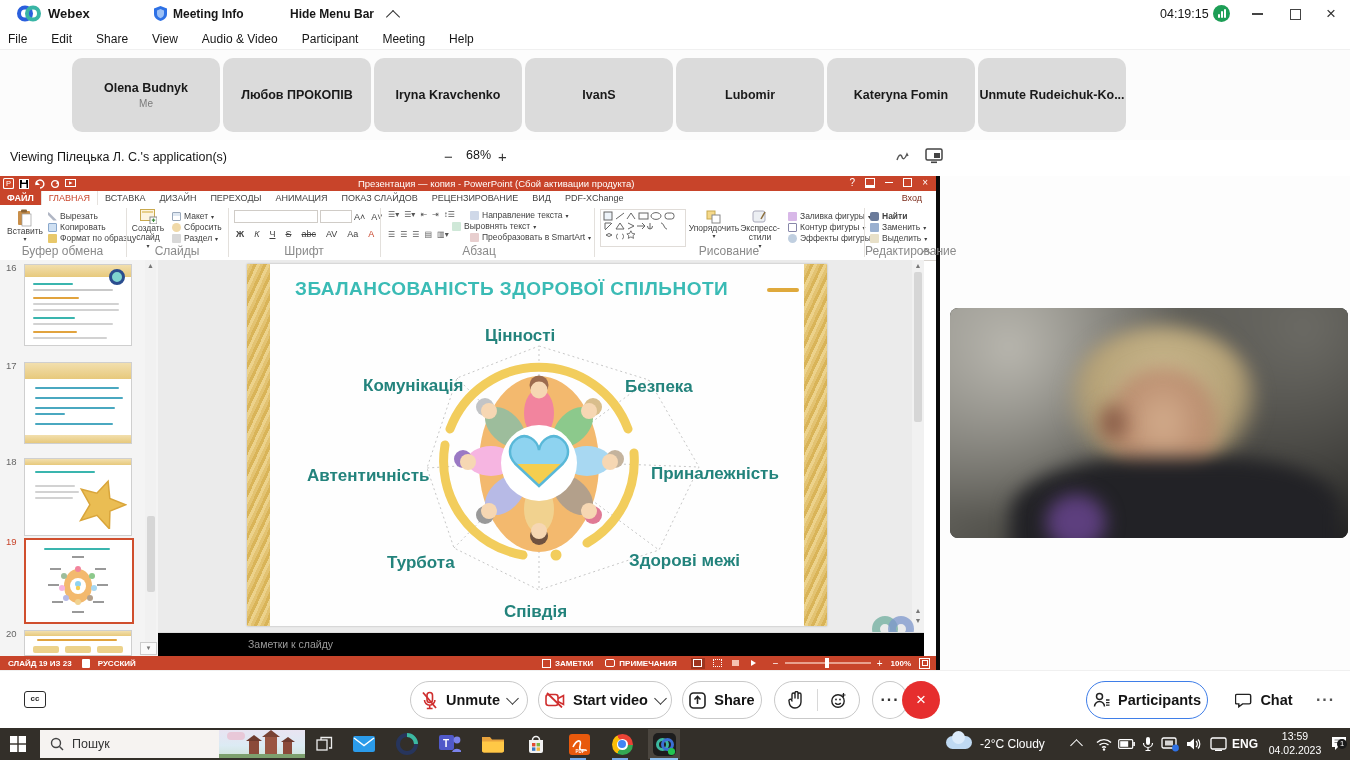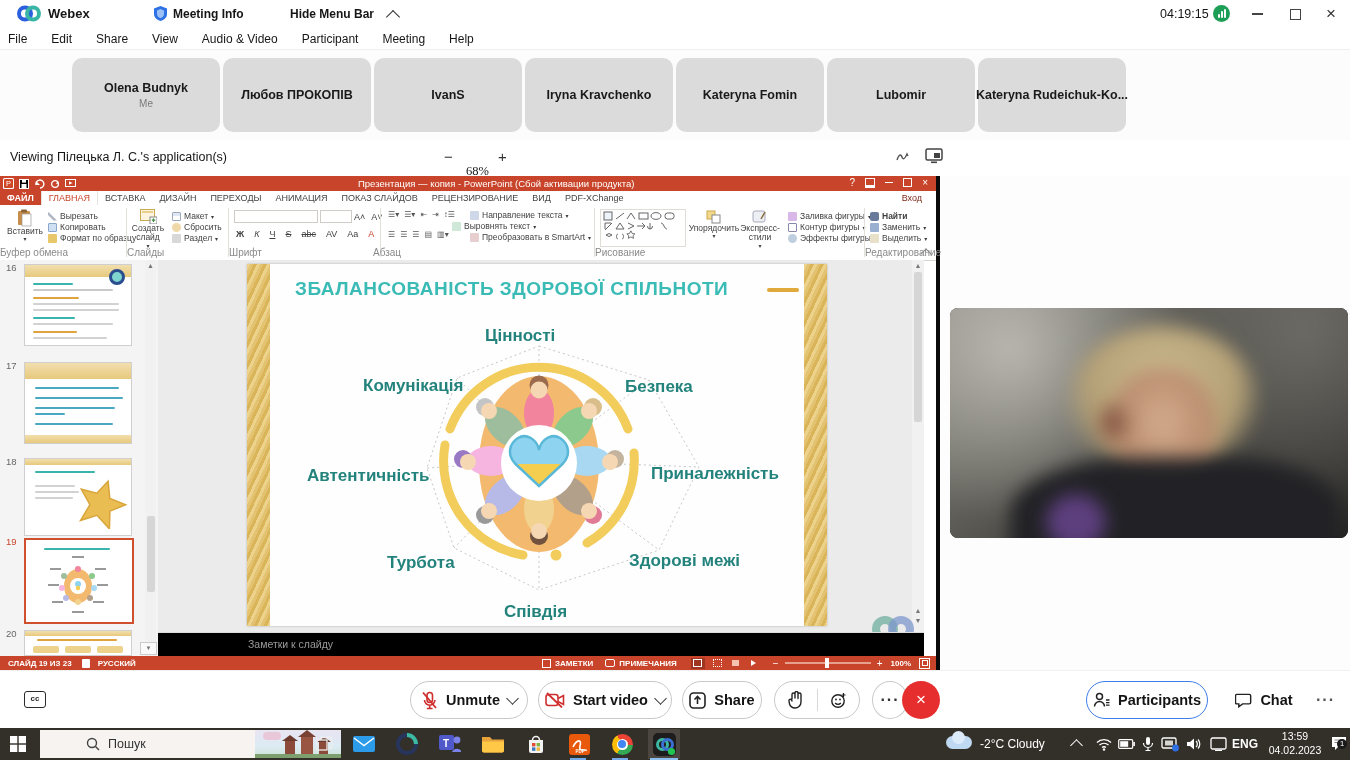--- a/index.html
+++ b/index.html
@@ -35,21 +35,21 @@
   .ppt-title{left:0;top:0;width:936px;height:15px;background:#c8442a;}
   .ppt-title-text{font-size:9.5px;color:#fff;white-space:nowrap;}
   .qat{display:flex;gap:5px;align-items:center;padding-left:3px;height:15px;}
   .ppt-winctl{color:#fff;font-size:10px;display:flex;gap:10px;align-items:center;}
   .tabs{left:0;top:15px;width:936px;height:14px;background:#fff;border-bottom:1px solid #e6e2de;display:flex;align-items:stretch;}
   .tab{font-size:9px;color:#444;padding:0 7px;display:flex;align-items:center;}
   .tab.file{background:#c8442a;color:#fff;font-weight:bold;}
   .tab.active{color:#c8442a;border-left:1px solid #e6e2de;border-right:1px solid #e6e2de;background:#fff;}
   .signin{font-size:9px;color:#7a2a1a;margin-left:auto;padding-right:14px;display:flex;align-items:center;}
   .ribbon{left:0;top:29px;width:936px;height:55px;background:#fff;border-bottom:1px solid #d9d4cf;}
-  .rgroup-label{position:absolute;bottom:2px;width:100%;text-align:left;font-size:10px;color:#8a8a8a;}
+  .rgroup-label{position:absolute;bottom:2px;width:100%;text-align:center;font-size:12px;color:#8a8a8a;}
   .rsep{position:absolute;top:3px;bottom:3px;width:1px;background:#e3e0dc;}
   .rsmall{display:flex;align-items:center;gap:3px;font-size:8.5px;color:#3f3f3f;white-space:nowrap;}
   .ricon{width:9px;height:9px;display:inline-block;border-radius:1px;}
   .rbig{display:flex;flex-direction:column;align-items:center;font-size:8.5px;color:#3f3f3f;text-align:center;line-height:1.1;}
   .fontbtn{font-size:9px;color:#3f3f3f;margin-right:4px;}
   .fbox{border:1px solid #d0ccc7;background:#fff;height:11px;font-size:8px;color:#888;display:flex;align-items:center;padding:0 2px;}
   
   .thumbpanel{left:0;top:84px;width:158px;height:396px;background:#f4f4f4;border-right:1px solid #d6d6d6;}
   .thumbnum{position:absolute;left:6px;font-size:9.5px;color:#666;}
   .thumb{position:absolute;left:24px;width:106px;background:#fff;border:1px solid #cfcfcf;overflow:hidden;}
@@ -72,21 +72,21 @@
   .wm{position:absolute;border-radius:50%;box-sizing:border-box;}
   
   .ctrlbar{left:0;top:670px;width:1350px;height:58px;background:#fff;border-top:1px solid #f0f0f0;}
   .pill{position:absolute;top:10px;height:38px;border:1px solid #c9c9c9;border-radius:19px;background:#fff;display:flex;align-items:center;justify-content:center;gap:8px;box-sizing:border-box;}
   .pill b{font-size:14.5px;color:#141414;font-weight:600;}
   .chev{width:8px;height:8px;border-right:1.8px solid #333;border-bottom:1.8px solid #333;transform:rotate(45deg);margin-top:-4px;}
   .leave{position:absolute;top:10px;width:38px;height:38px;border-radius:50%;background:#e62e2e;display:flex;align-items:center;justify-content:center;color:#fff;font-size:17px;}
   .dots{font-size:16px;color:#333;letter-spacing:1px;font-weight:bold;}
   
   .taskbar{left:0;top:728px;width:1350px;height:32px;background:#332f29;display:flex;align-items:center;}
-  .searchbox{position:absolute;left:40px;top:2px;width:265px;height:28px;background:#f6f3f1;display:flex;align-items:center;overflow:hidden;padding-left:36px;}
+  .searchbox{position:absolute;left:40px;top:2px;width:265px;height:28px;background:#f6f3f1;display:flex;align-items:center;overflow:hidden;}
   .searchtxt{font-size:12.5px;color:#333;margin-left:8px;}
   .tb-ico{width:24px;height:24px;display:flex;align-items:center;justify-content:center;position:absolute;top:4px;}
   .traytxt{font-size:12px;color:#fff;}
   .underline-ind{position:absolute;top:30px;height:2px;background:#76a9e8;}
   
   .webcam{left:950px;top:308px;width:398px;height:230px;border-radius:8px;overflow:hidden;background:#2a2a28;}
   .blur{filter:blur(9px);}
 </style>
 </head>
 <body>
@@ -138,40 +138,40 @@
 
   <div class="abs strip">
     <div class="tile">
         <span class="tname">Olena Budnyk</span>
         <span class="tsub">Me</span>
       </div>
     <div class="tile">
         <span class="tname">Любов ПРОКОПІВ</span>
       </div>
     <div class="tile">
+        <span class="tname">Iryna Kravchenko</span>
+      </div>
+    <div class="tile">
         <span class="tname">IvanS</span>
       </div>
     <div class="tile">
-        <span class="tname">Iryna Kravchenko</span>
+        <span class="tname">Lubomir</span>
       </div>
     <div class="tile">
         <span class="tname">Kateryna Fomin</span>
       </div>
     <div class="tile">
-        <span class="tname">Lubomir</span>
-      </div>
-    <div class="tile">
-        <span class="tname">Kateryna Rudeichuk-Ko...</span>
+        <span class="tname">Unmute Rudeichuk-Ko...</span>
       </div>
   </div>
 
   <div class="abs viewbar">
     <span class="abs viewtxt" style="left:10px;top:10px;">Viewing Пілецька Л. С.'s application(s)</span>
     <span class="abs zoombtn" style="left:444px;top:8px;">−</span>
-    <span class="abs zoomtxt" style="left:466px;top:24px;font-family:Liberation Serif, serif;">68%</span>
+    <span class="abs zoomtxt" style="left:466px;top:8px;">68%</span>
     <span class="abs zoombtn" style="left:498px;top:8px;">+</span>
     <span class="abs" style="left:895px;top:9px;">
       <svg width="16" height="16" viewBox="0 0 16 16">
           <path d="M2 11 C4 5 6 5 7 8 C8 11 10 10 12 5 L13 7" fill="none" stroke="#555" stroke-width="1.4"></path>
         </svg>
     </span>
     <span class="abs" style="left:925px;top:8px;">
       <svg width="18" height="17" viewBox="0 0 18 17">
           <rect x="1" y="1" width="16" height="11" rx="1.5" fill="none" stroke="#444" stroke-width="1.5"></rect>
           <rect x="9" y="5" width="6" height="5" fill="#444"></rect>

